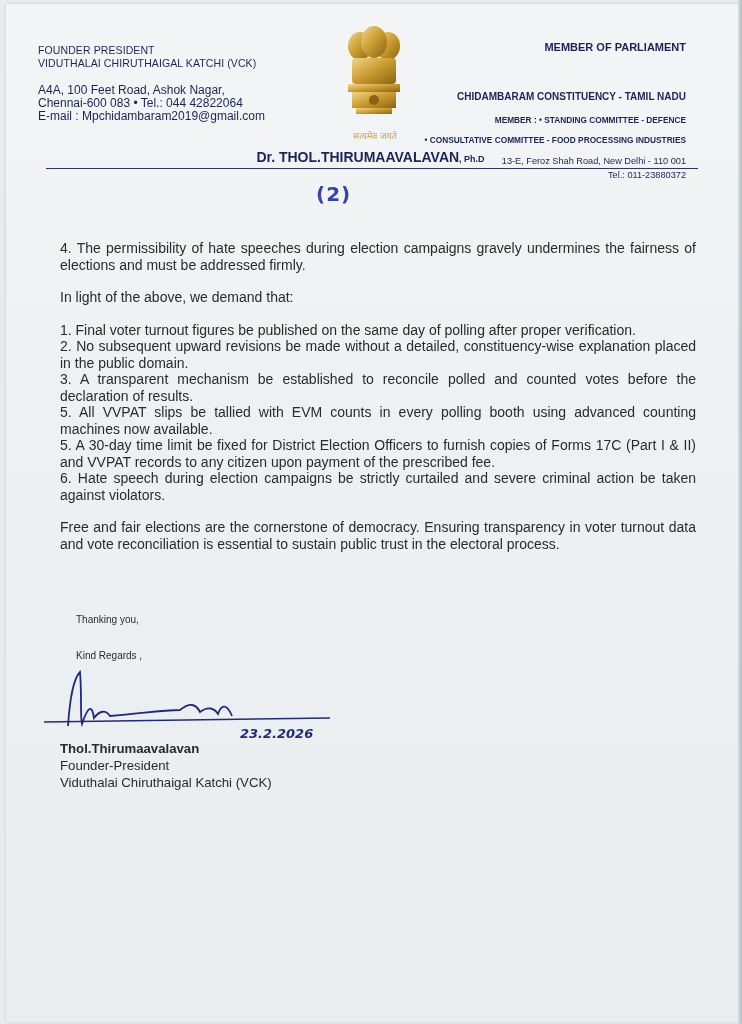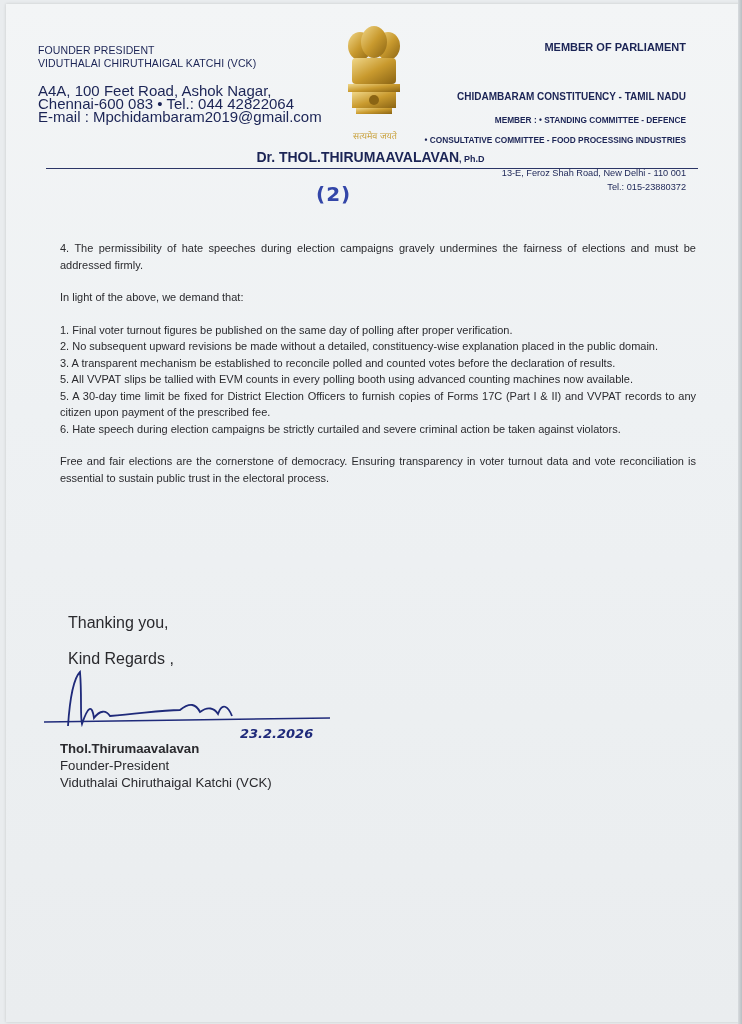--- a/index.html
+++ b/index.html
@@ -16,29 +16,29 @@
   }
   .edge-right {
     position:absolute; right:0; top:0; width:4px; height:1024px;
     background:linear-gradient(90deg,#d8dcdf,#b9bec2);
   }
   .lh-left {
     position:absolute; left:32px; top:40px; width:300px;
     color:#1b2455;
   }
   .lh-left .t1 { font-size:10.5px; font-weight:normal; letter-spacing:0.1px; line-height:13px; }
-  .lh-left .addr { font-size:15px; line-height:13px; margin-top:14px; }
+  .lh-left .addr { font-size:12px; line-height:13px; margin-top:14px; }
   .lh-right {
     position:absolute; right:54px; top:36px; width:320px; text-align:right;
     color:#1b2455;
   }
   .lh-right .r1 { font-size:11px; font-weight:bold; line-height:14px; }
   .lh-right .r2 { font-size:10px; font-weight:bold; line-height:14px;margin-top:36px; }
   .lh-right .r3 { font-size:8.3px; font-weight:bold; line-height:12px; margin-top:10px; }
-  .lh-right .r5 { font-size:9.2px; line-height:14px; margin-top:20px; }
+  .lh-right .r5 { font-size:9.2px; line-height:14px; margin-top:8px; }
   .emblem {
     position:absolute; left:332px; top:20px; width:72px; height:118px;
   }
   .emblem-caption {
     position:absolute; left:336px; top:125px; width:66px; text-align:center;
     font-size:9px; color:#c9a23e; font-family:Liberation Sans, sans-serif;
   }
   .name-line {
     position:absolute; left:40px; right:42px; top:162px;
     border-top:1.5px solid #2b3566;
@@ -49,27 +49,27 @@
   }
   .name .n1 { font-size:14px; font-weight:bold; }
   .name .n2 { font-size:9px; font-weight:bold; }
   .pageno {
     position:absolute; left:310px; top:178px;
     font-family:"DejaVu Sans", sans-serif; font-size:20px; color:#3346a8;
     font-weight:bold; letter-spacing:1px;
   }
   .body {
     position:absolute; left:54px; top:236px; width:636px;
-    font-size:11px; line-height:16.5px; color:#2a2a2e;
+    font-size:14px; line-height:16.5px; color:#2a2a2e;
     text-align:justify;
   }
   .body p { margin:0; }
   .gap { height:16px; }
   .list-item { margin:0; }
-  .closing { position:absolute; left:62px; color:#2a2a2e; font-size:16px; }
+  .closing { position:absolute; left:70px; color:#2a2a2e; font-size:10px; }
   .sig-svg { position:absolute; left:34px; top:662px; width:300px; height:80px; }
   .signer { position:absolute; left:54px; top:736px; color:#2a2a2e; font-size:13.2px; line-height:17px; }
   .signer .b { font-weight:bold; }
 </style>
 </head>
 <body>
 
 <div class="page">
 
   <div class="lh-left">
@@ -100,21 +100,21 @@
     <rect x="18" y="84" width="36" height="6" fill="url(#gold)"></rect>
   </svg>
   <div class="emblem-caption">सत्यमेव जयते</div>
 
   <div class="lh-right">
     <div class="r1">MEMBER OF PARLIAMENT</div>
     <div class="r2">CHIDAMBARAM CONSTITUENCY - TAMIL NADU</div>
     <div class="r3">MEMBER : • STANDING COMMITTEE - DEFENCE</div>
     <div class="r3" style="margin-top:8px">• CONSULTATIVE COMMITTEE - FOOD PROCESSING INDUSTRIES</div>
     <div class="r5">13-E, Feroz Shah Road, New Delhi - 110 001</div>
-    <div class="r5" style="margin-top:0">Tel.: 015-23880372</div>
+    <div class="r5" style="margin-top:0">Tel.: 011-23880372</div>
   </div>
 
   <div class="name">
     <span class="n1">Dr. THOL.THIRUMAAVALAVAN</span><span class="n2">, Ph.D</span>
   </div>
   <div class="name-line" style="top:164px"></div>
 
   <div class="pageno">(2)</div>
 
   <div class="body">

